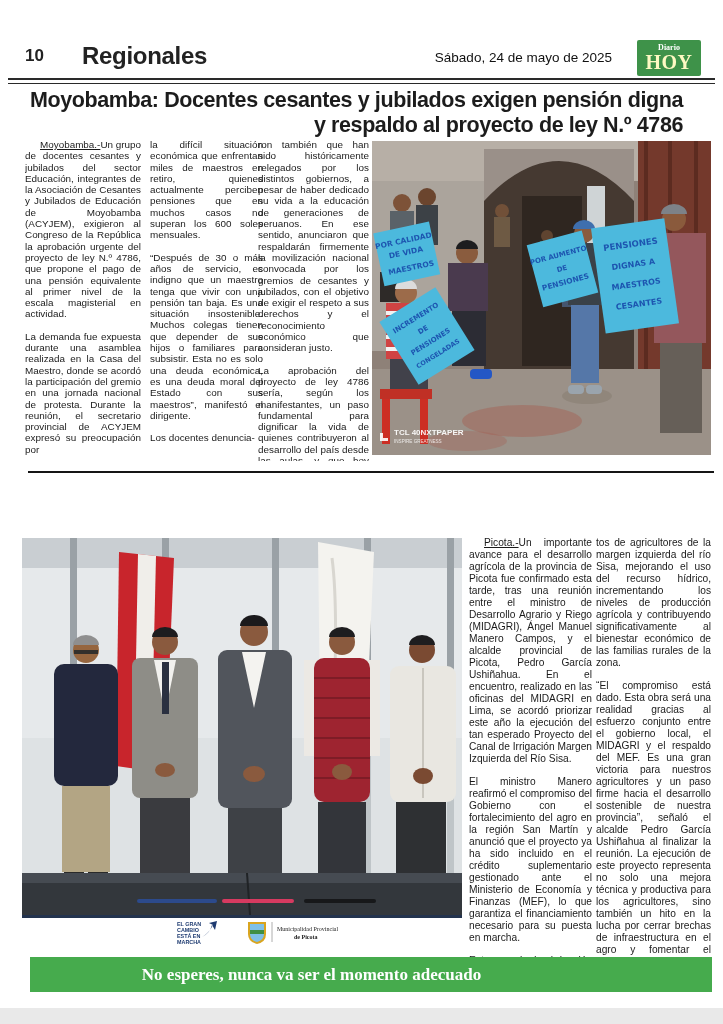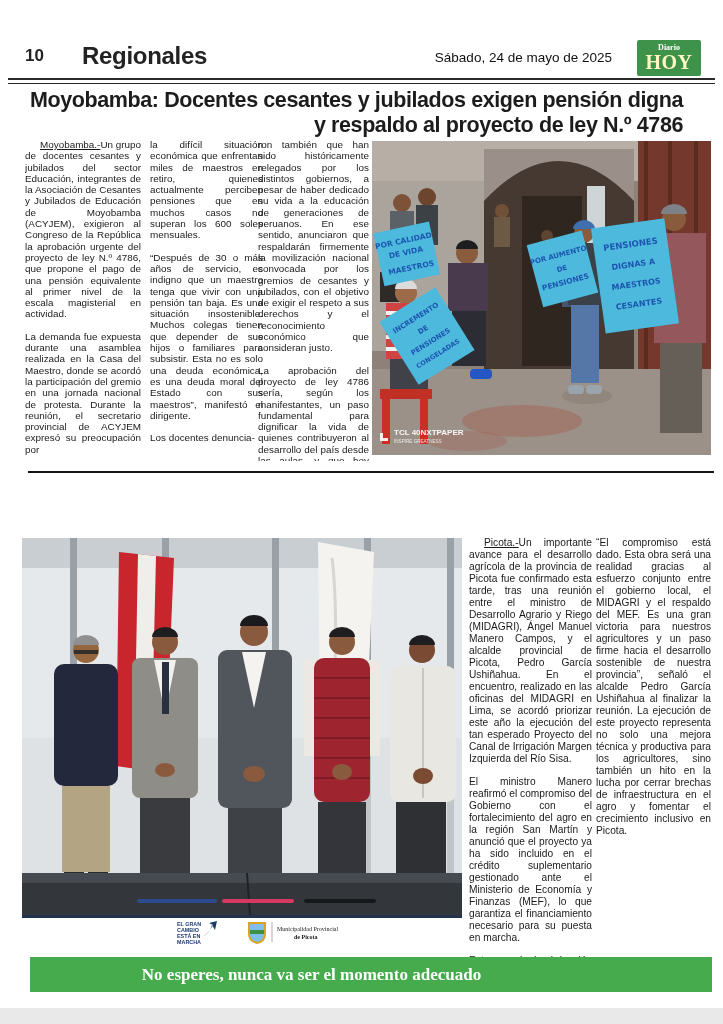--- a/index.html
+++ b/index.html
@@ -290,20 +290,21 @@
       <text x="272" y="401" font-size="6" font-weight="bold" fill="#222" font-family="Liberation Serif, serif">de Picota</text>
     </g>
   </svg>
 
   <div class="col a2col cA">
     <p class="lead-p"><span class="lead sp">Picota.-</span><span>Un importante avance para el desarrollo agrícola de la provincia de Picota fue confirmado esta tarde, tras una reunión entre el ministro de Desarrollo Agrario y Riego (MIDAGRI), Ángel Manuel Manero Campos, y el alcalde provincial de Picota, Pedro García Ushiñahua. En el encuentro, realizado en las oficinas del MIDAGRI en Lima, se acordó priorizar este año la ejecución del tan esperado Proyecto del Canal de Irrigación Margen Izquierda del Río Sisa.</span></p>
     <p>El ministro Manero reafirmó el compromiso del Gobierno con el fortalecimiento del agro en la región San Martín y anunció que el proyecto ya ha sido incluido en el crédito suplementario gestionado ante el Ministerio de Economía y Finanzas (MEF), lo que garantiza el financiamiento necesario para su puesta en marcha.</p>
     <p>Este canal de irrigación beneficiará directamente a cien-</p>
   </div>
   <div class="col a2col cB">
+    <p>tos de agricultores de la margen izquierda del río Sisa, mejorando el uso del recurso hídrico, incrementando los niveles de producción agrícola y contribuyendo significativamente al bienestar económico de las familias rurales de la zona.</p>
     <p>“El compromiso está dado. Esta obra será una realidad gracias al esfuerzo conjunto entre el gobierno local, el MIDAGRI y el respaldo del MEF. Es una gran victoria para nuestros agricultores y un paso firme hacia el desarrollo sostenible de nuestra provincia”, señaló el alcalde Pedro García Ushiñahua al finalizar la reunión. La ejecución de este proyecto representa no solo una mejora técnica y productiva para los agricultores, sino también un hito en la lucha por cerrar brechas de infraestructura en el agro y fomentar el crecimiento inclusivo en Picota.</p>
   </div>
 
   <div class="banner">
     <span>No esperes, nunca va ser el momento adecuado</span>
   </div>
 
 </div>
 
 </body></html>

